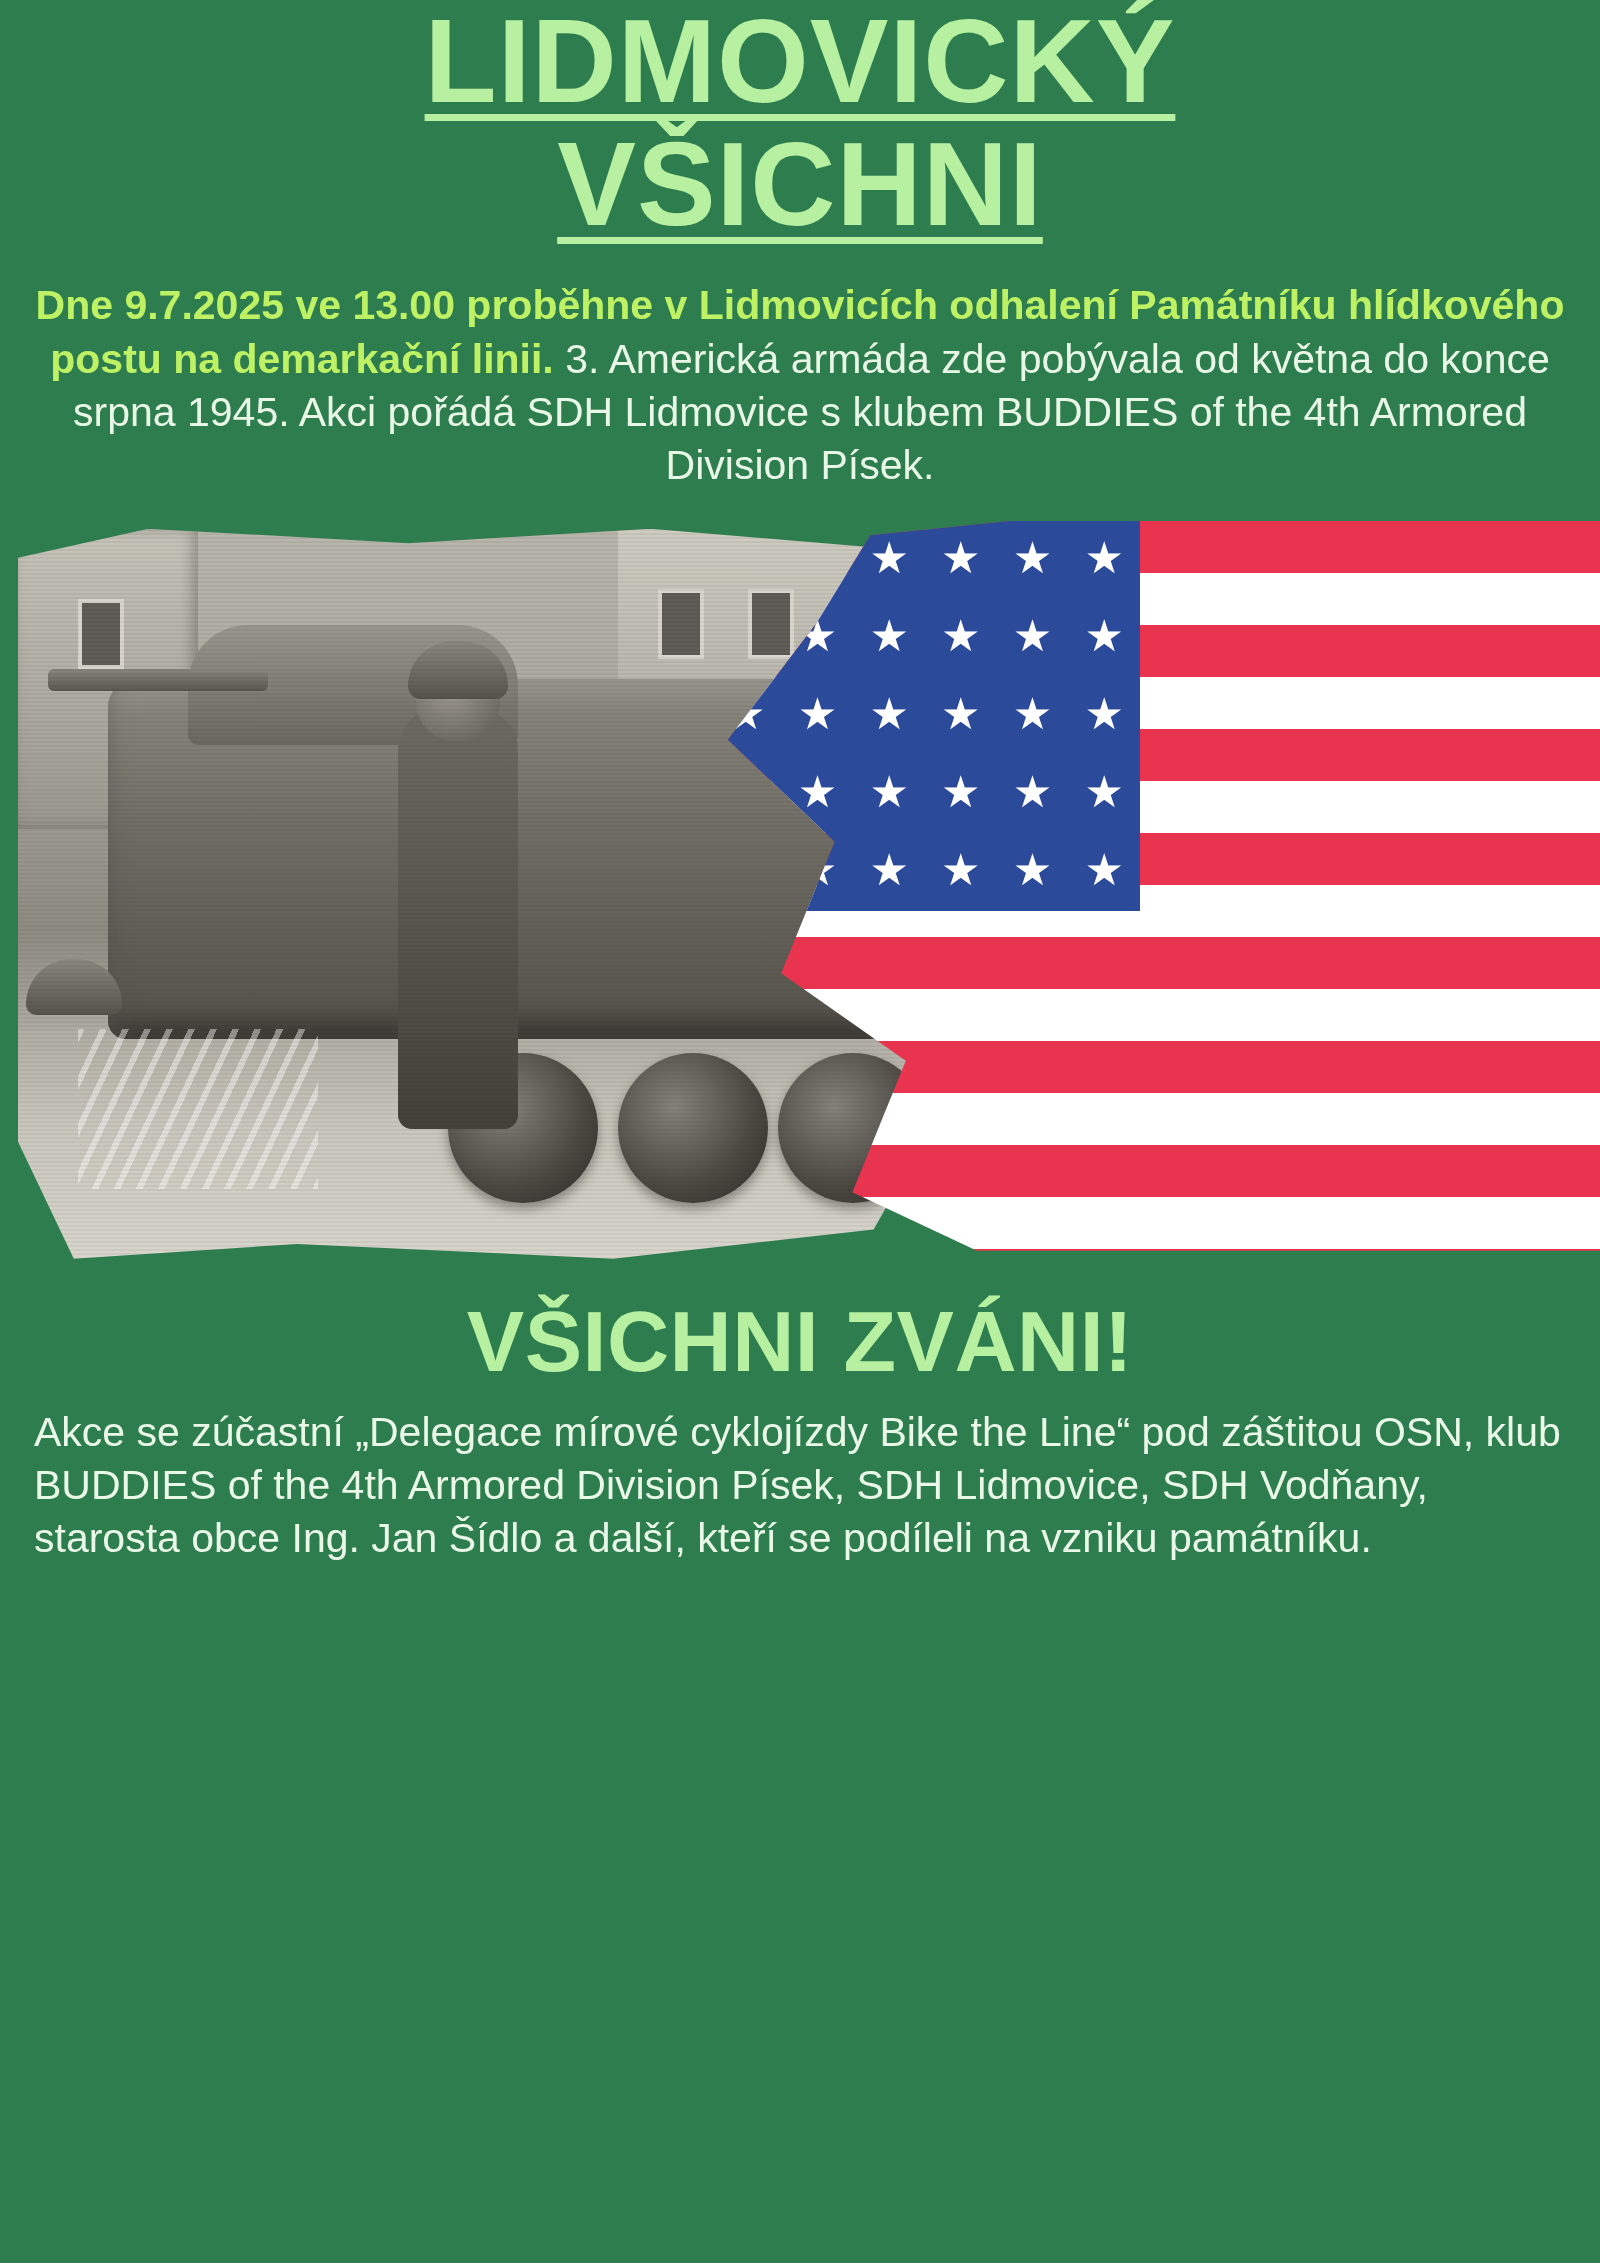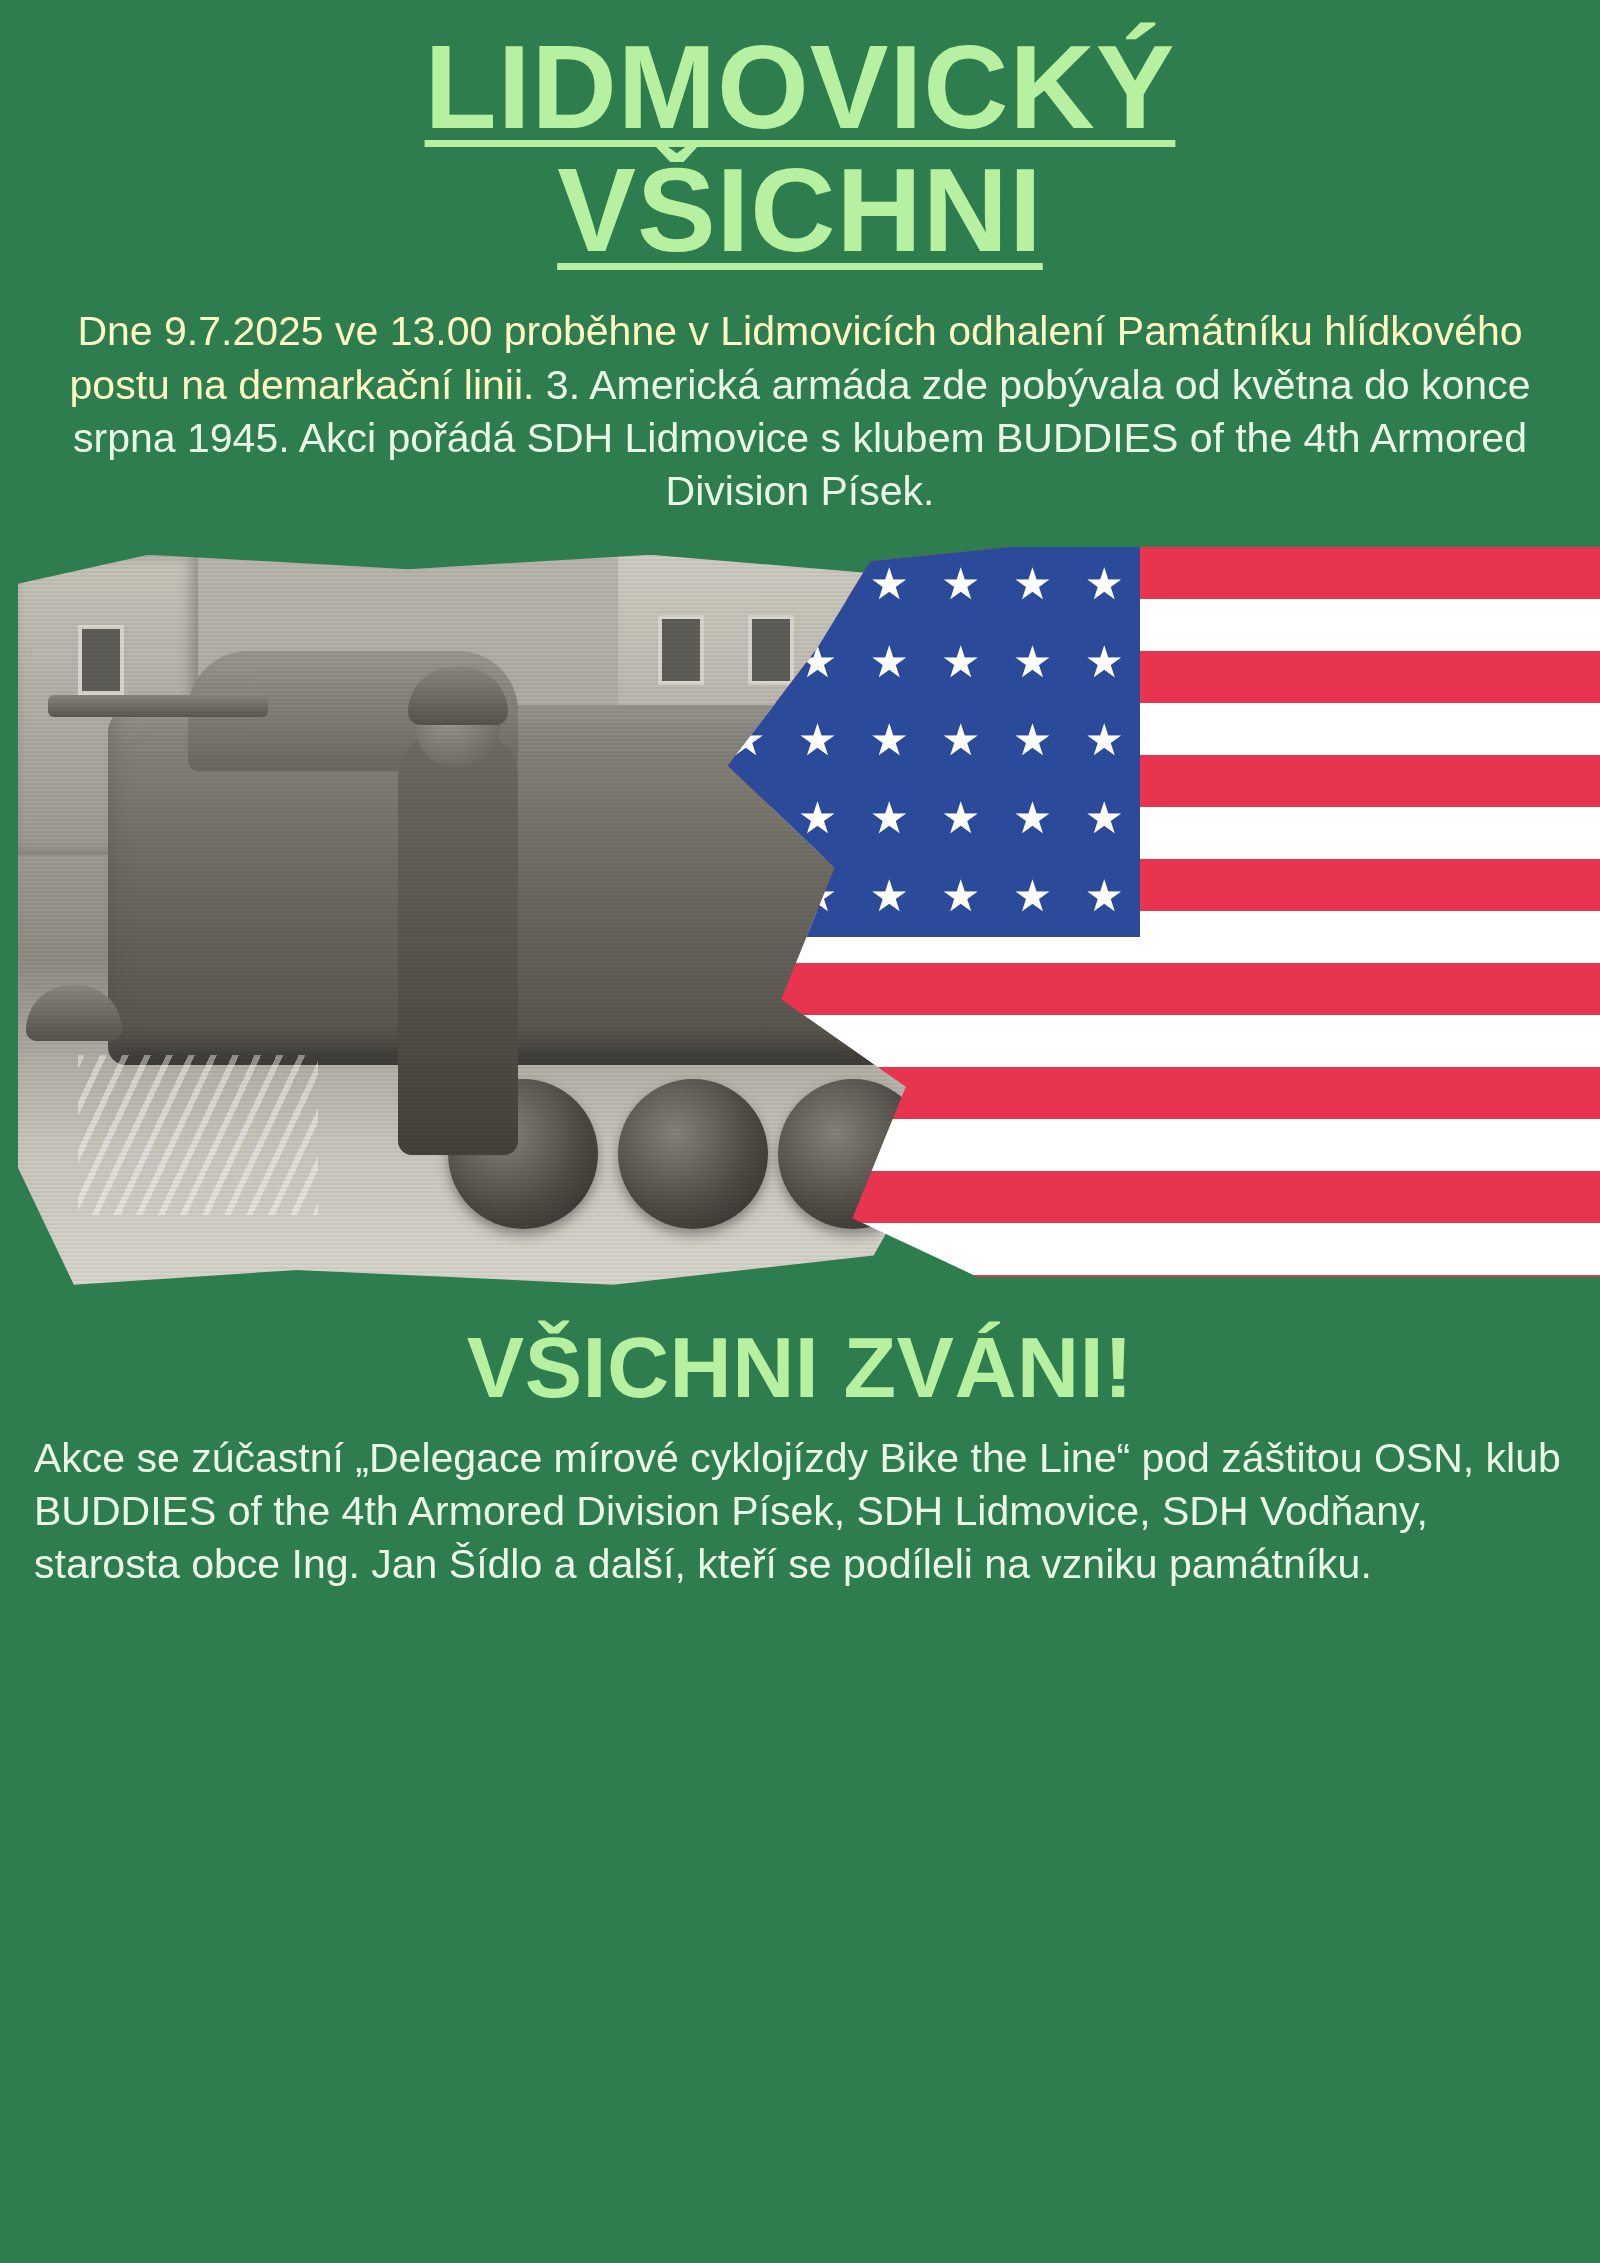--- a/index.html
+++ b/index.html
@@ -13,21 +13,20 @@
   .poster {
     position: relative;
     width: 1600px;
     height: 2263px;
     background: #2e7d4f;
     overflow: hidden;
     box-sizing: border-box;
   }
   
   .title-block {
-    padding-top: 26px;
     text-align: center;
   }
   .title-line {
     display: block;
     font-size: 118px;
     line-height: 1.04;
     font-weight: 700;
     letter-spacing: 1px;
     color: #b6f0a0;
     text-decoration: underline;
@@ -36,22 +35,22 @@
   }
   
   .intro {
     margin: 34px 26px 0 26px;
     text-align: center;
     color: #e9f8e6;
     font-size: 41px;
     line-height: 1.30;
   }
   .intro .strong {
-    font-weight: 400;
-    color: #fef9c3;
+    font-weight: 700;
+    color: #bef264;
   }
   
   .media-band {
     position: relative;
     margin-top: 28px;
     height: 760px;
     width: 100%;
   }
   .photo {
     position: absolute;

